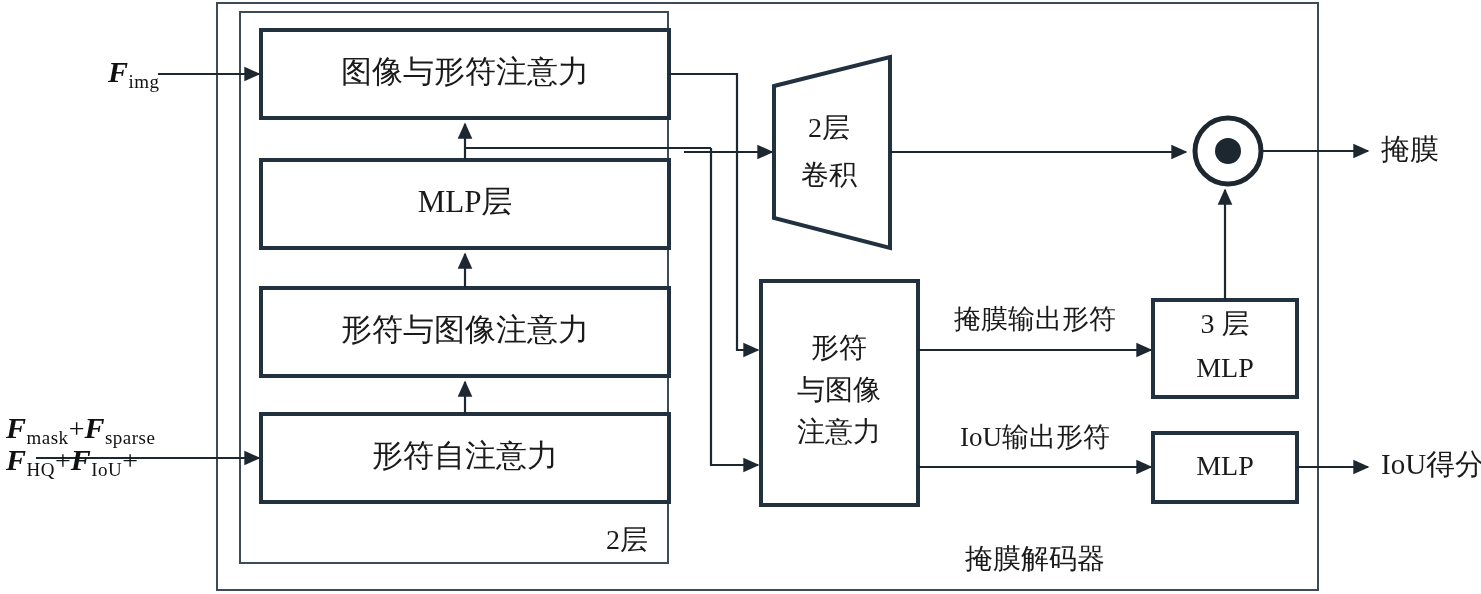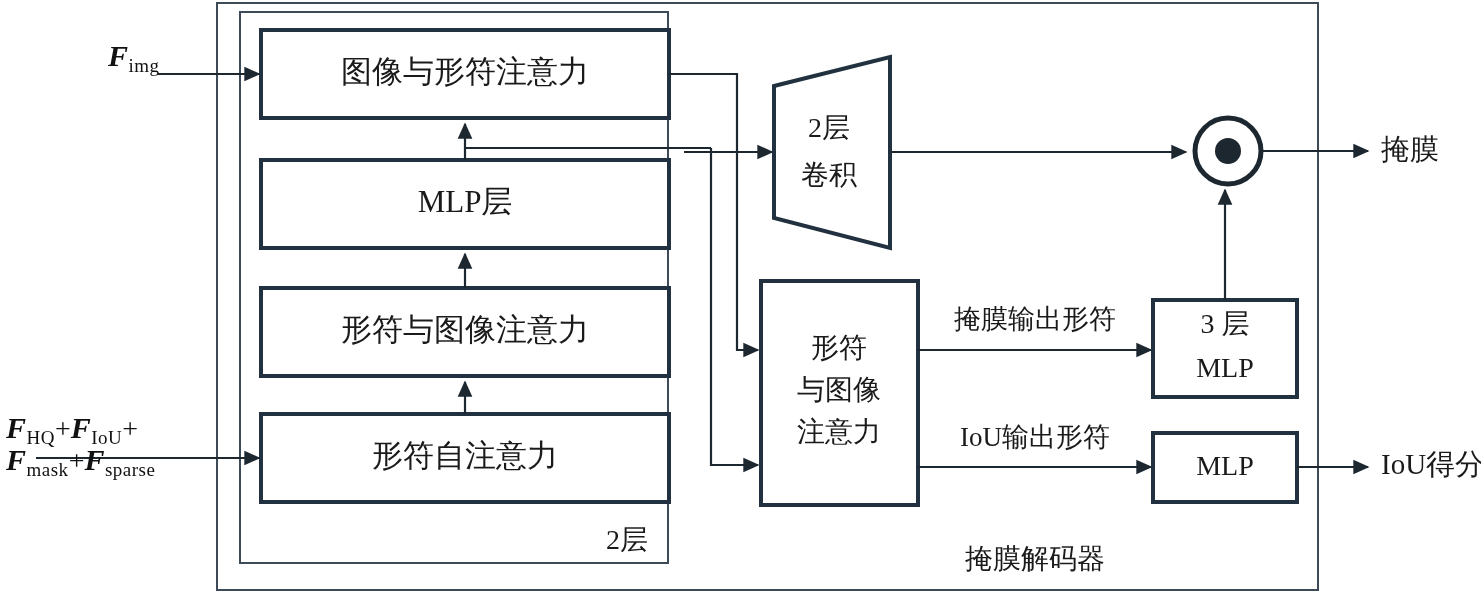--- a/index.html
+++ b/index.html
@@ -85,21 +85,21 @@
     font-style: normal;
     font-weight: normal;
     font-size: 19px;
     vertical-align: baseline;
     position: relative;
     top: 6px;
   }
   .math-wrap .op {
     font-size: 28px;
   }
-  #f-img { left: 108px; top: 40px; }
+  #f-img { left: 108px; top: 56px; }
   #f-tokens { left: 6px; top: 412px; }
 </style>
 </head>
 <body>
 
 <div id="diagram-root">
 
   <svg class="diagram" viewBox="0 0 1481 594">
     <defs>
       <marker id="arrow" viewBox="0 0 12 12" refX="10" refY="6" markerWidth="8" markerHeight="8" orient="auto-start-reverse">
@@ -177,20 +177,20 @@
 
     <text class="lbl lbl-small" x="1035" y="562">掩膜解码器</text>
   </svg>
 
   <div class="math-wrap" id="f-img">
     <i class="v"><span>F</span><sub>img</sub></i>
   </div>
 
   <div class="math-wrap" id="f-tokens">
     <div>
-      <i class="v"><span>F</span><sub>HQ</sub></i><span class="op">+</span><i class="v"><span>F</span><sub>IoU</sub></i><span class="op">+</span>
+      <i class="v"><span>F</span><sub>mask</sub></i><span class="op">+</span><i class="v"><span>F</span><sub>sparse</sub></i>
     </div>
     <div>
-      <i class="v"><span>F</span><sub>mask</sub></i><span class="op">+</span><i class="v"><span>F</span><sub>sparse</sub></i>
+      <i class="v"><span>F</span><sub>HQ</sub></i><span class="op">+</span><i class="v"><span>F</span><sub>IoU</sub></i><span class="op">+</span>
     </div>
   </div>
 
 </div>
 
 </body></html>

